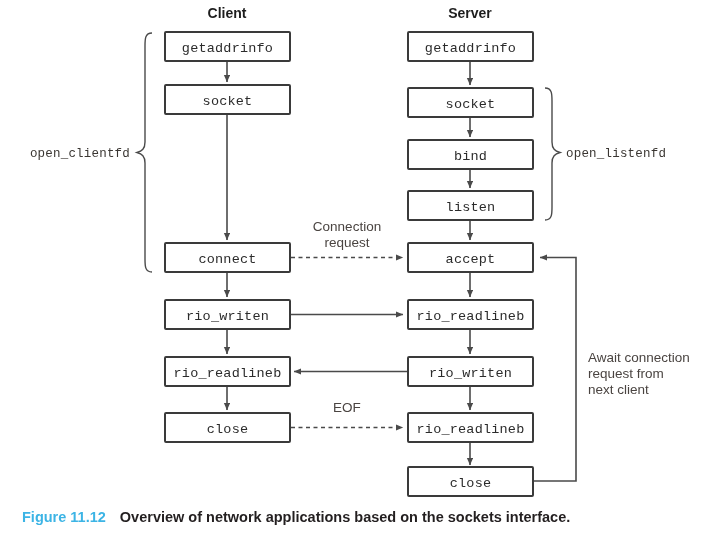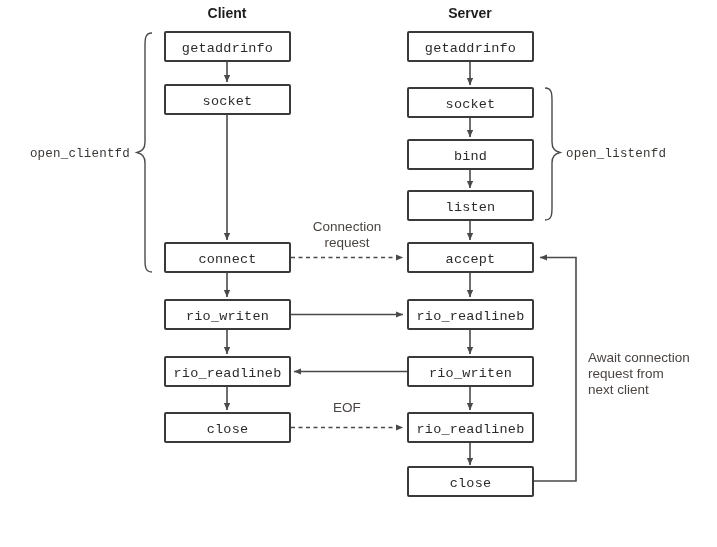--- a/index.html
+++ b/index.html
@@ -221,14 +221,17 @@
     <text class="annot" x="347" y="247" text-anchor="middle">request</text>
 
     <text class="annot" x="347" y="412" text-anchor="middle">EOF</text>
 
     <text class="annot" x="588" y="362" text-anchor="start">Await connection</text>
     <text class="annot" x="588" y="378" text-anchor="start">request from</text>
     <text class="annot" x="588" y="394" text-anchor="start">next client</text>
 
   </svg>
 
+  <div class="caption">
+    <span class="fig-num">Figure 11.12</span><span>Overview of network applications based on the sockets interface.</span>
+  </div>
 
 </div>
 
 </body></html>

